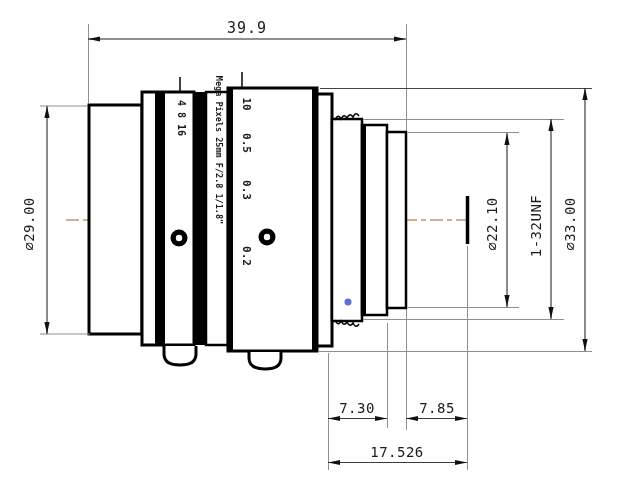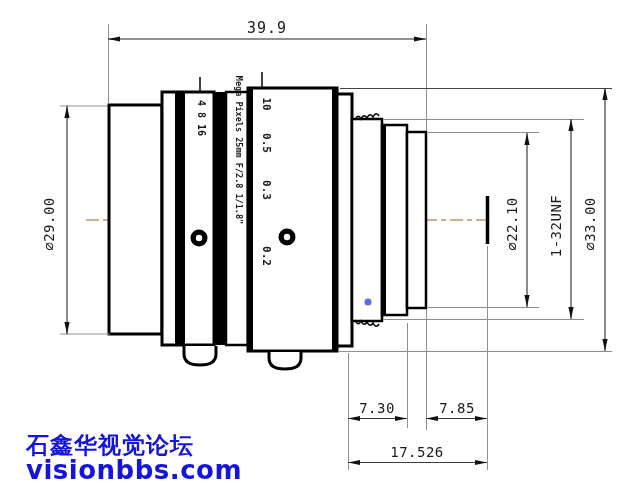--- a/index.html
+++ b/index.html
@@ -2,21 +2,20 @@
 <html><head>
 <meta charset="utf-8">
 <style>
   html,body{margin:0;padding:0;background:#ffffff;}
   .canvas{
     position:relative;
     width:592px;height:495px;
     background:#ffffff;
     overflow:hidden;
     font-family:"DejaVu Sans Mono", monospace;
-    margin-left:20px;
   }
   svg text{
     font-family:"DejaVu Sans Mono", monospace;
     fill:#1a1a1a;
   }
   .dimtxt{font-size:14px;letter-spacing:0.5px;}
   .dimtxt-big{font-size:15px;letter-spacing:1px;}
   .barreltxt{font-weight:700;}
   .watermark{
     position:absolute;left:6px;top:433px;
@@ -156,18 +155,14 @@
     <text class="barreltxt" font-size="10" x="178" y="118" text-anchor="middle" transform="rotate(90 178 118)">4 8 16</text>
     <text class="barreltxt" font-size="8.5" x="216" y="150" text-anchor="middle" transform="rotate(90 216 150)">Mega Pixels 25mm F/2.8 1/1.8"</text>
     <text class="barreltxt" font-size="11" x="243" y="104" text-anchor="middle" transform="rotate(90 243 104)">10</text>
     <text class="barreltxt" font-size="11" x="243" y="143" text-anchor="middle" transform="rotate(90 243 143)">0.5</text>
     <text class="barreltxt" font-size="11" x="243" y="190" text-anchor="middle" transform="rotate(90 243 190)">0.3</text>
     <text class="barreltxt" font-size="11" x="243" y="256" text-anchor="middle" transform="rotate(90 243 256)">0.2</text>
   </g>
 </svg>
 
 
-<div class="watermark">
-  <div class="cn">石鑫华视觉论坛</div>
-  <div class="en">visionbbs.com</div>
-</div>
 
 </div>
 
 </body></html>

